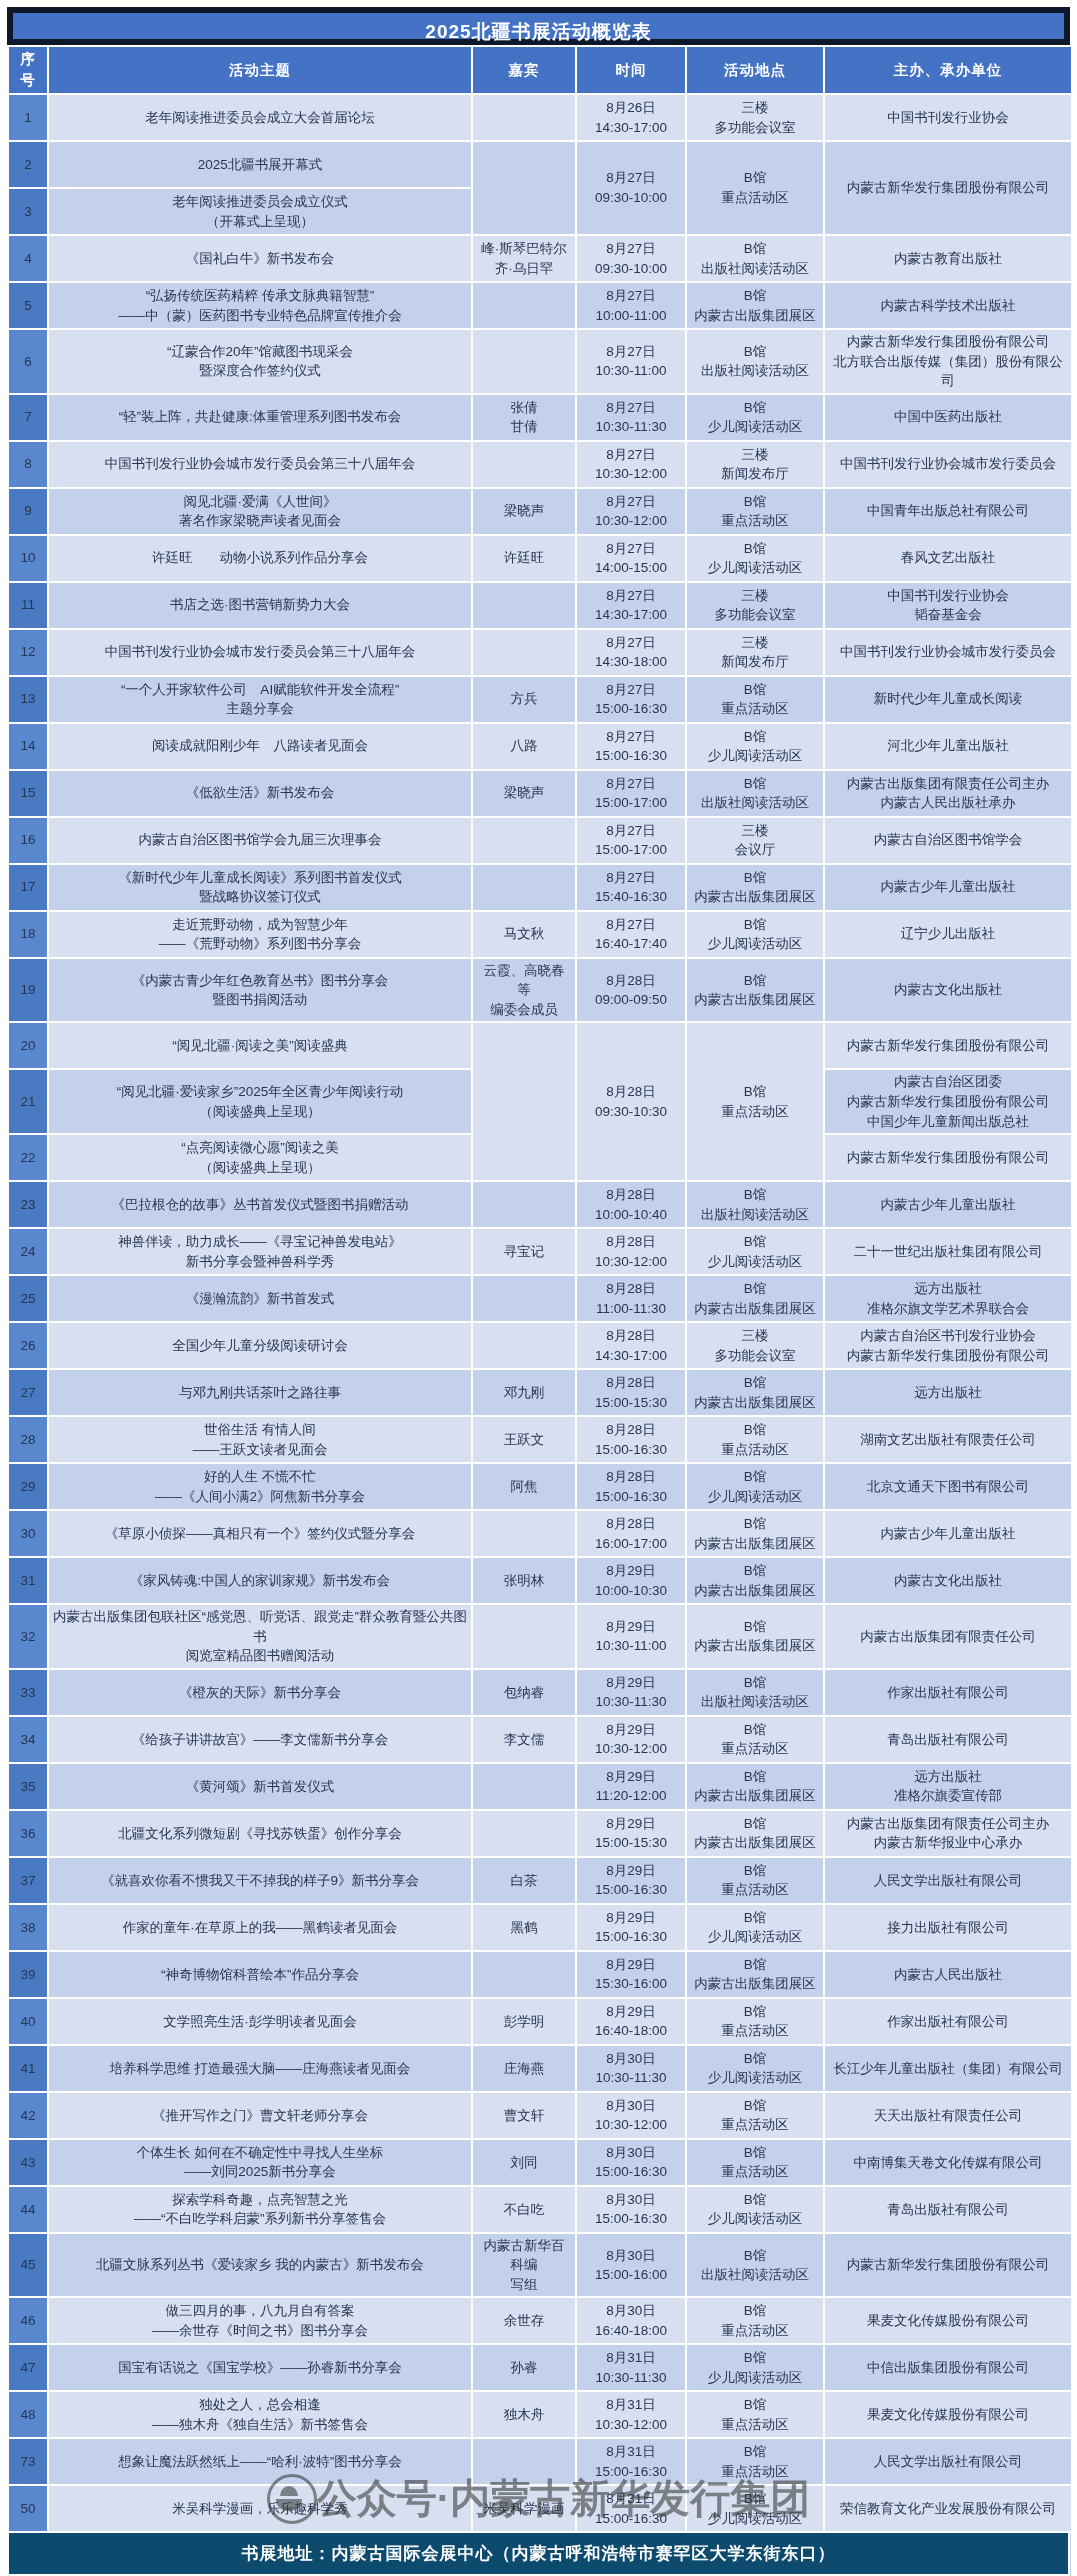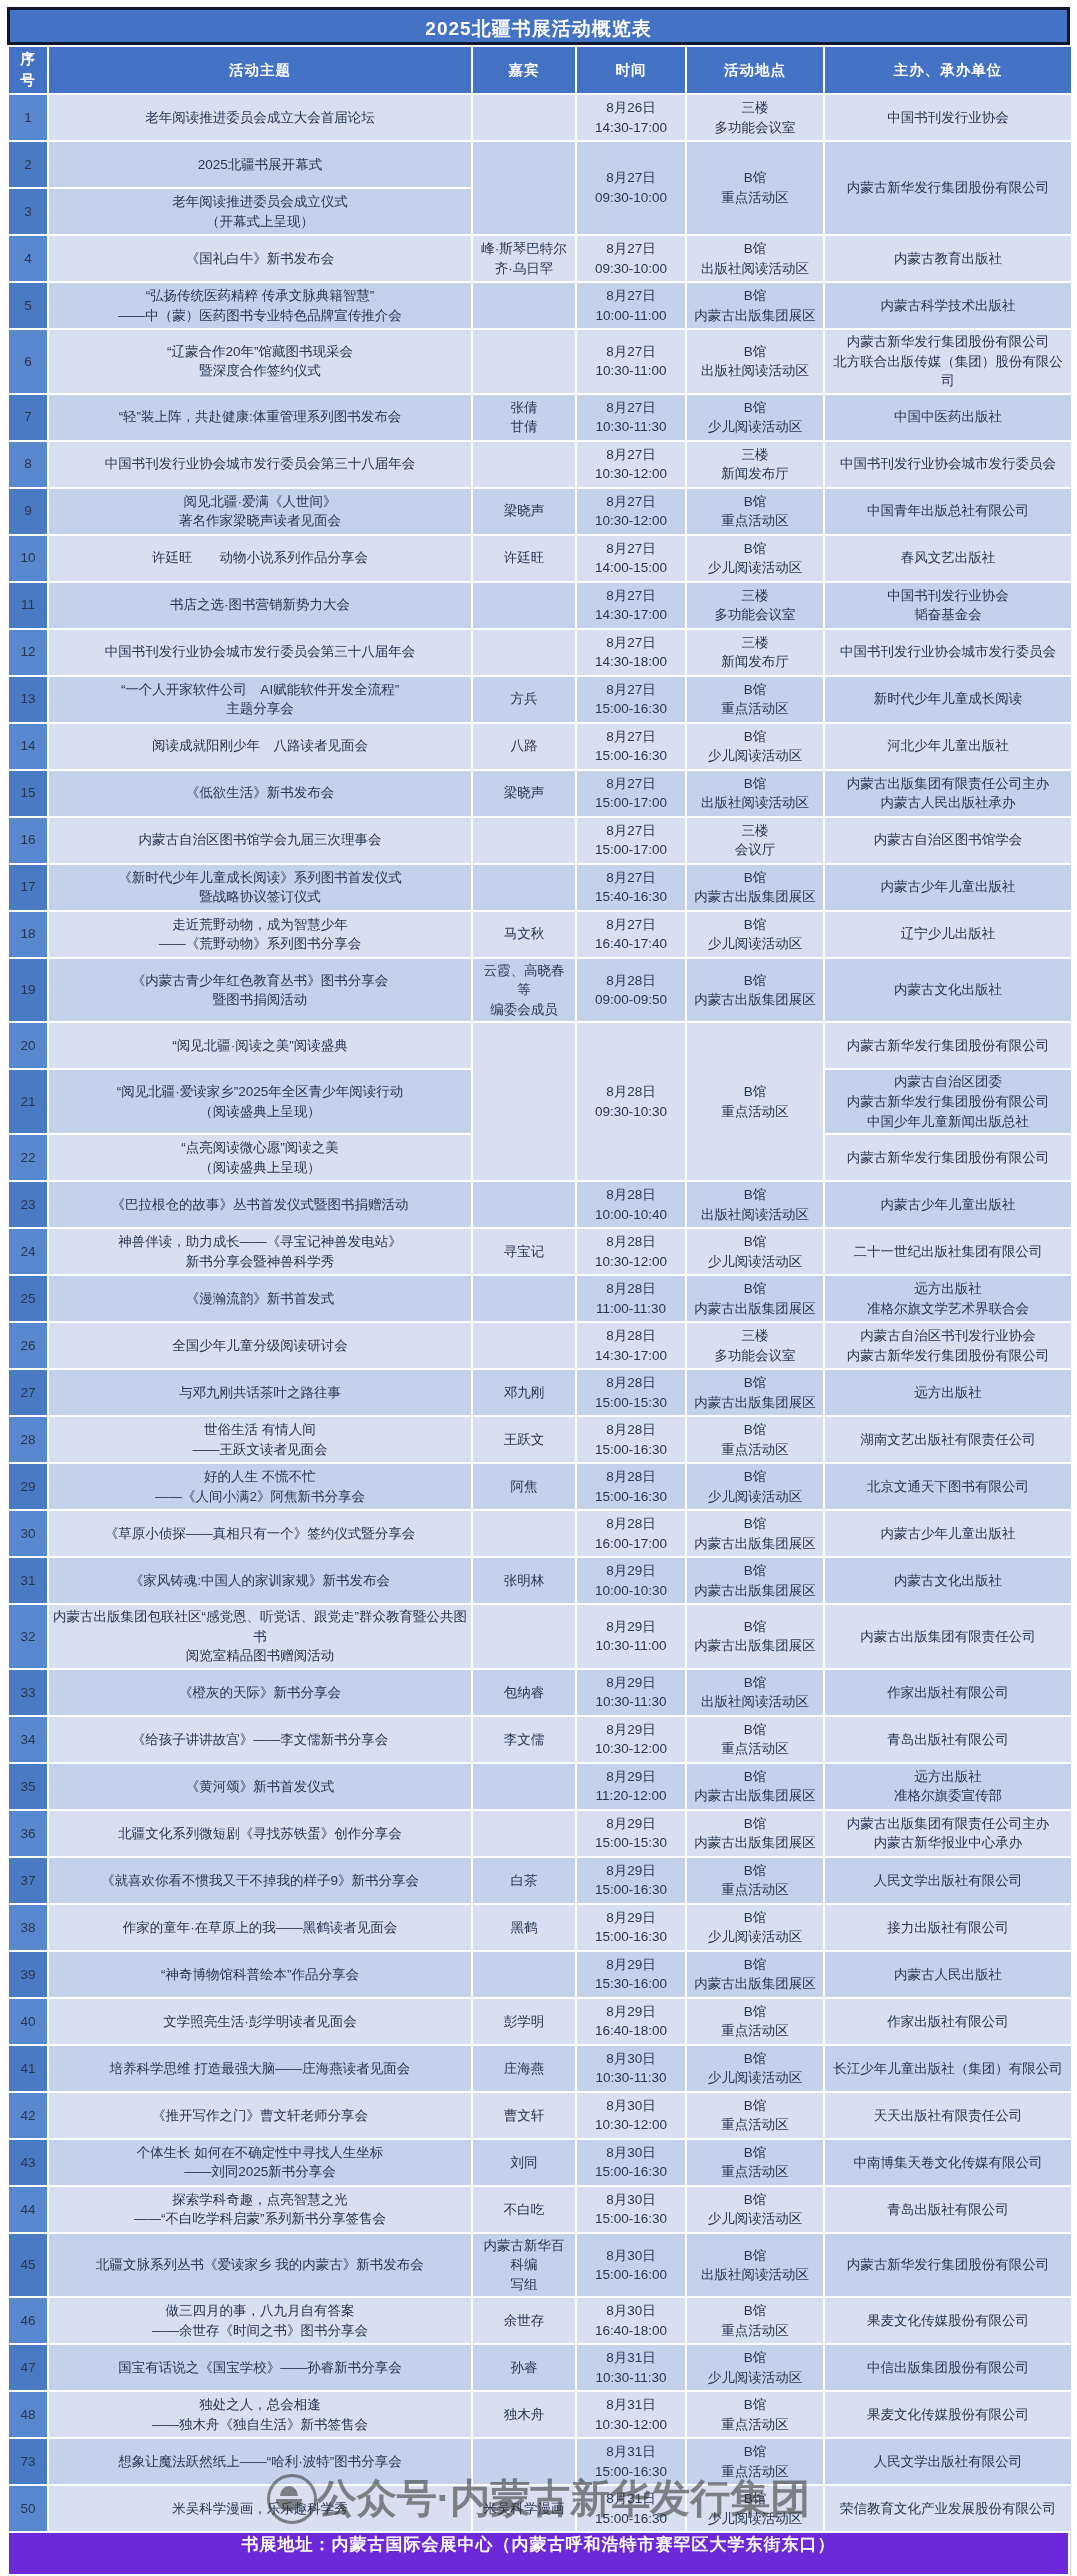--- a/index.html
+++ b/index.html
@@ -5,21 +5,21 @@
   html,body{margin:0;padding:0;background:#ffffff;}
   body{
     width:1077px;height:2576px;position:relative;overflow:hidden;
     font-family:"Liberation Sans","DejaVu Sans",sans-serif;
     -webkit-font-smoothing:antialiased;
   }
   .sheet{position:absolute;left:7px;top:7px;width:1063px;}
   .title-bar{
     background:#4472C4;color:#ffffff;height:38px;line-height:38px;
     text-align:center;font-size:19px;font-weight:bold;letter-spacing:1px;
-    border:3px solid #0f172a;box-sizing:border-box;
+    border:6px solid #0f172a;box-sizing:border-box;
   }
   table.fair{
     border-collapse:collapse;width:1063px;table-layout:fixed;
   }
   table.fair td,table.fair th{
     border:2px solid #ffffff;box-sizing:border-box;
     padding:2px 4px;vertical-align:middle;text-align:center;
     font-size:13.5px;color:#273652;font-weight:500;
     white-space:pre-line;line-height:1.45;overflow:hidden;
   }
@@ -30,21 +30,21 @@
   col.c-no{width:40px;} col.c-theme{width:424px;} col.c-guest{width:104px;}
   col.c-time{width:110px;} col.c-place{width:138px;} col.c-org{width:248px;}
   tr.r{height:47px;}
   td.num{color:#ffffff;font-weight:bold;font-size:13px;}
   tr.shade-light td.body-cell{background:#D7DFF0;}
   tr.shade-dark td.body-cell{background:#C4D1EA;}
   tr.shade-light td.num{background:#5988CE;}
   tr.shade-dark td.num{background:#4A7AC2;}
   .footer-bar{
     position:absolute;left:7px;bottom:0;width:1063px;height:45px;
-    background:#6d28d9;color:#ffffff;display:flex;
+    background:#0c4a6e;color:#ffffff;display:flex;align-items:center;
     justify-content:center;font-size:17px;font-weight:bold;letter-spacing:1px;
     box-sizing:border-box;border:2px solid #ffffff;
   }
   .watermark{
     position:absolute;left:0;top:2471px;width:1077px;
     display:flex;align-items:center;justify-content:center;gap:0;
     color:rgba(45,45,45,0.55);font-size:40px;font-weight:bold;
     pointer-events:none;z-index:5;white-space:nowrap;
   }
   .wm-icon{

